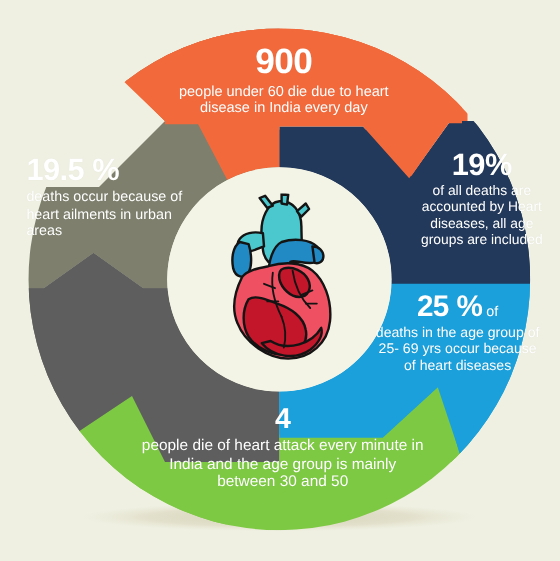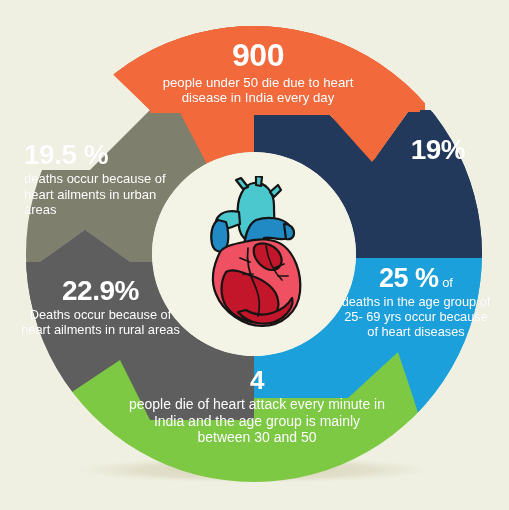--- a/index.html
+++ b/index.html
@@ -197,40 +197,37 @@
         <path d="M52,72 C50,86 54,100 60,112"></path>
         <path d="M54,86 L44,82"></path>
         <path d="M57,98 L47,98"></path>
         <path d="M60,112 C64,122 64,132 62,140"></path>
       </g>
     </svg>
   </div>
 
   <div class="seg-text" id="label-900">
     <span class="big">900</span>
-    <span class="body-txt">people under 50 die due to heart disease in India every day</span>
+    <span class="body-txt">people under 60 die due to heart disease in India every day</span>
   </div>
 
   <div class="seg-text" id="label-19">
     <span class="big">19%</span>
+    <span class="body-txt">of all deaths are accounted by Heart diseases, all age groups are included</span>
   </div>
 
   <div class="seg-text" id="label-25">
     <span class="big">25 %</span><span class="small-suffix"> of</span>
     <span class="body-txt">deaths in the age group of 25- 69 yrs occur because of heart diseases</span>
   </div>
 
   <div class="seg-text" id="label-4">
     <span class="big">4</span>
     <span class="body-txt">people die of heart attack every minute in India and the age group is mainly between 30 and 50</span>
   </div>
 
-  <div class="seg-text" id="label-229">
-    <span class="big">22.9%</span>
-    <span class="body-txt">Deaths occur because of heart ailments in rural areas</span>
-  </div>
 
   <div class="seg-text" id="label-328">
     <span class="big">19.5 %</span>
     <span class="body-txt">deaths occur because of heart ailments in urban areas</span>
   </div>
 
 </div>
 
 </body></html>

